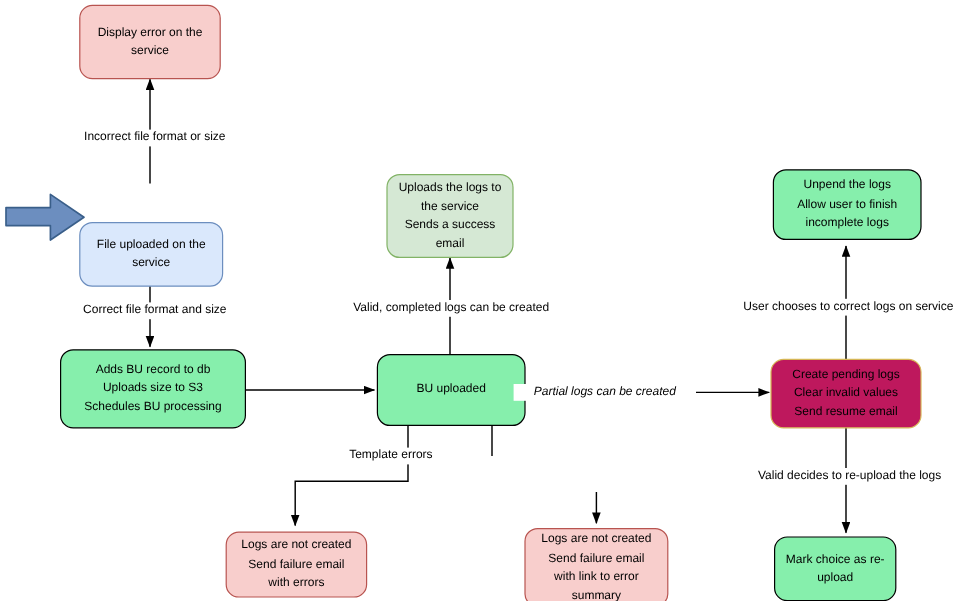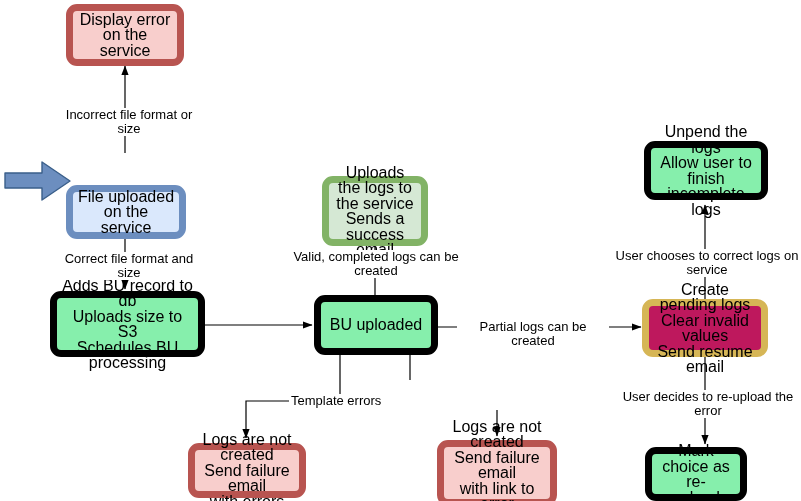--- a/index.html
+++ b/index.html
@@ -23,39 +23,39 @@
     height: 501px;
     pointer-events: none;
   }
   .node {
     position: absolute;
     box-sizing: border-box;
     display: flex;
     align-items: center;
     justify-content: center;
     text-align: center;
-    border: 7px solid #a21caf;
+    border: 1px solid #a21caf;
     border-radius: 11px;
     color: #000000;
-    font-size: 16px;
+    font-size: 10px;
     line-height: 15.5px;
     white-space: pre-line;
     padding: 2px 4px;
     background: #ffffff;
     z-index: 2;
   }
   .node.pink   { background: #f8cecc; border-color: #b85450; }
   .node.blue   { background: #dae8fc; border-color: #6c8ebf; }
-  .node.green  { background: #d5e8d4; border-color: #82b366; margin-top: 31px; }
+  .node.green  { background: #d5e8d4; border-color: #82b366; }
   .node.yellow { background: #be185d; border-color: #d6b656; }
   .node.plain  { background: #86efac; border-color: #000000; }
 
   .edge-label {
     position: absolute;
-    font-size: 13px;
+    font-size: 10px;
     line-height: 14px;
     color: #000000;
     text-align: center;
     white-space: pre-line;
     background: #ffffff;
     padding: 0 2px;
     z-index: 3;
   }
   .big-arrow {
     position: absolute;
@@ -134,22 +134,22 @@
 
   <div class="node plain" style="left:645px; top:447px; width:102px; height:54px;">Mark choice as re-
 upload</div>
 
   <div class="edge-label" style="left:57px; top:108px; width:140px;">Incorrect file format or size</div>
 
   <div class="edge-label" style="left:278px; top:250px; width:192px;">Valid, completed logs can be created</div>
 
   <div class="edge-label" style="left:57px; top:252px; width:140px;">Correct file format and size</div>
 
-  <div class="edge-label" style="left:457px; top:320px; width:148px;">Partial logs can be created</div>
+  <div class="edge-label" style="left:428px; top:320px; width:148px;font-style:italic;">Partial logs can be created</div>
 
-  <div class="edge-label" style="left:289px; top:394px; width:96px; text-align:left;">Template errors</div>
+  <div class="edge-label" style="left:289px; top:373px; width:96px; text-align:left;">Template errors</div>
 
 
   <div class="edge-label" style="left:608px; top:249px; width:194px;">User chooses to correct logs on service</div>
 
-  <div class="edge-label" style="left:618px; top:390px; width:176px;">User decides to re-upload the error</div>
+  <div class="edge-label" style="left:618px; top:390px; width:176px;">Valid decides to re-upload the logs</div>
 
 </div>
 
 </body></html>

